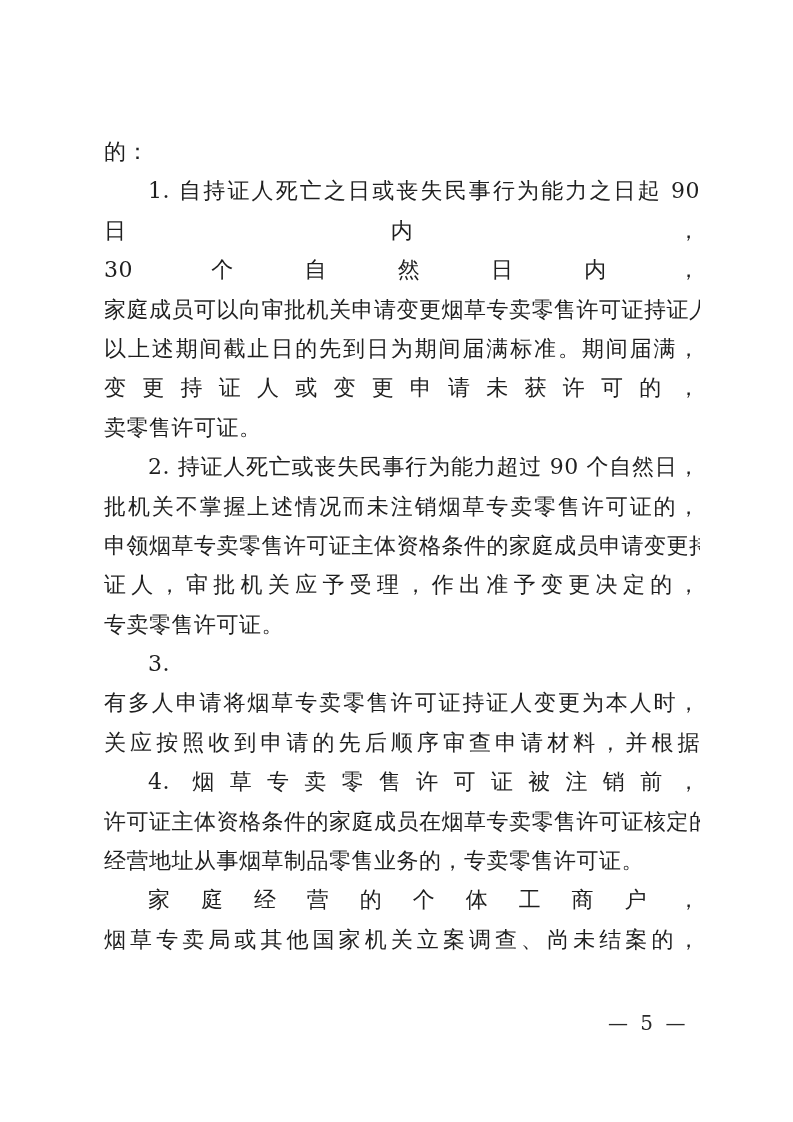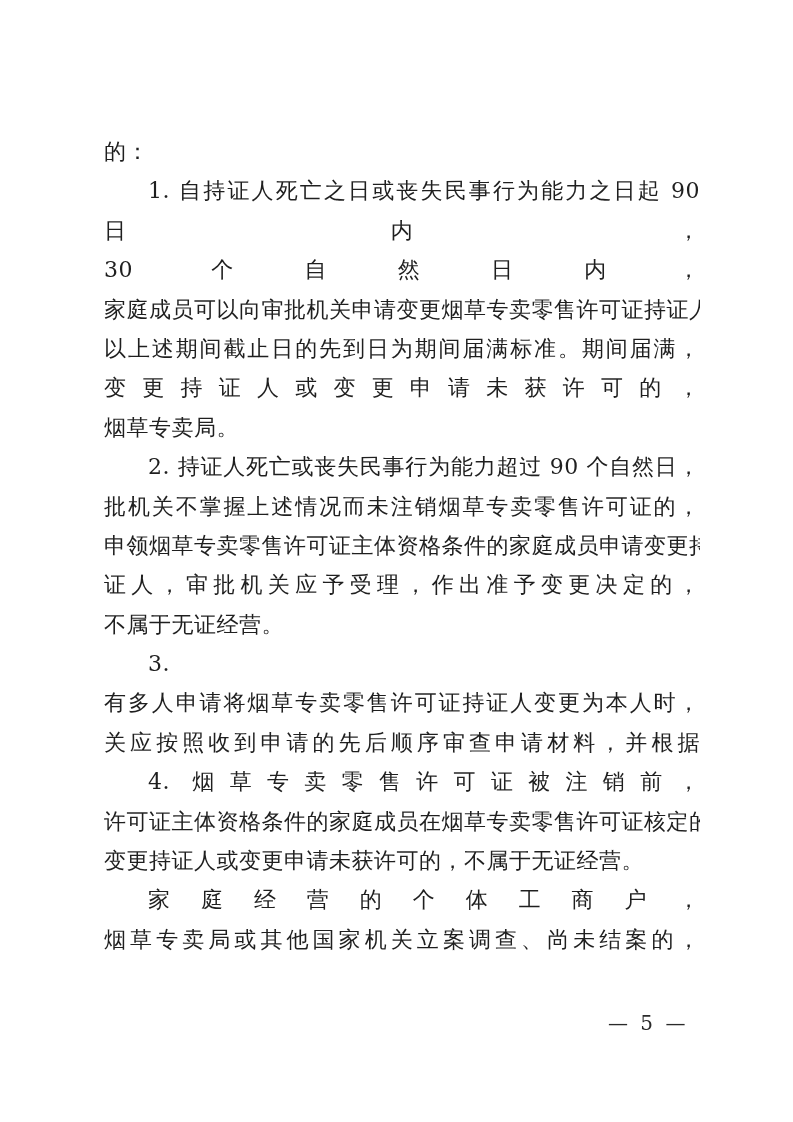--- a/index.html
+++ b/index.html
@@ -55,29 +55,29 @@
 
 <div class="page">
   <div class="content">
     <div class="line end">的：</div>
     <div class="line indent">1. 自持证人死亡之日或丧失民事行为能力之日起 90 个自然</div>
     <div class="line">日内，或自审批机关书面通知登记联络员或其他家庭成员之日起</div>
     <div class="line">30 个自然日内，符合申领烟草专卖零售许可证主体资格条件的</div>
     <div class="line">家庭成员可以向审批机关申请变更烟草专卖零售许可证持证人，</div>
     <div class="line">以上述期间截止日的先到日为期间届满标准。期间届满，未申请</div>
     <div class="line">变更持证人或变更申请未获许可的，审批机关应依法注销烟草专</div>
-    <div class="line end">烟草专卖局。</div>
+    <div class="line end">卖零售许可证。</div>
     <div class="line indent">2. 持证人死亡或丧失民事行为能力超过 90 个自然日，因审</div>
     <div class="line">批机关不掌握上述情况而未注销烟草专卖零售许可证的，如符合</div>
     <div class="line">申领烟草专卖零售许可证主体资格条件的家庭成员申请变更持</div>
     <div class="line">证人，审批机关应予受理，作出准予变更决定的，不予注销烟草</div>
-    <div class="line end">不属于无证经营。</div>
+    <div class="line end">专卖零售许可证。</div>
     <div class="line indent">3. 符合申领烟草专卖零售许可证主体资格条件的家庭成员</div>
     <div class="line">有多人申请将烟草专卖零售许可证持证人变更为本人时，审批机</div>
     <div class="line">关应按照收到申请的先后顺序审查申请材料，并根据《烟草专卖</div>
     <div class="line indent">4. 烟草专卖零售许可证被注销前，符合申领烟草专卖零售</div>
     <div class="line">许可证主体资格条件的家庭成员在烟草专卖零售许可证核定的</div>
-    <div class="line end">变更持证人或变更申请未获许可的，不属于无证经营。</div>
+    <div class="line end">经营地址从事烟草制品零售业务的，专卖零售许可证。</div>
     <div class="line indent">家庭经营的个体工商户，因涉嫌违法经营烟草专卖品已被</div>
     <div class="line">烟草专卖局或其他国家机关立案调查、尚未结案的，烟草专卖局</div>
   </div>
   <div class="pageno">— 5 —</div>
 </div>
 
 </body></html>

